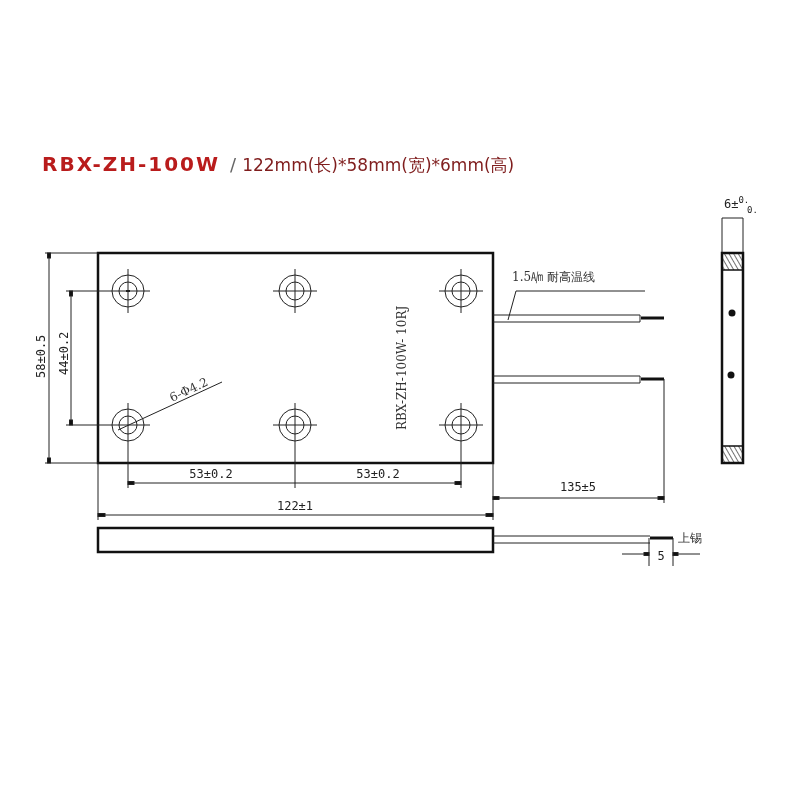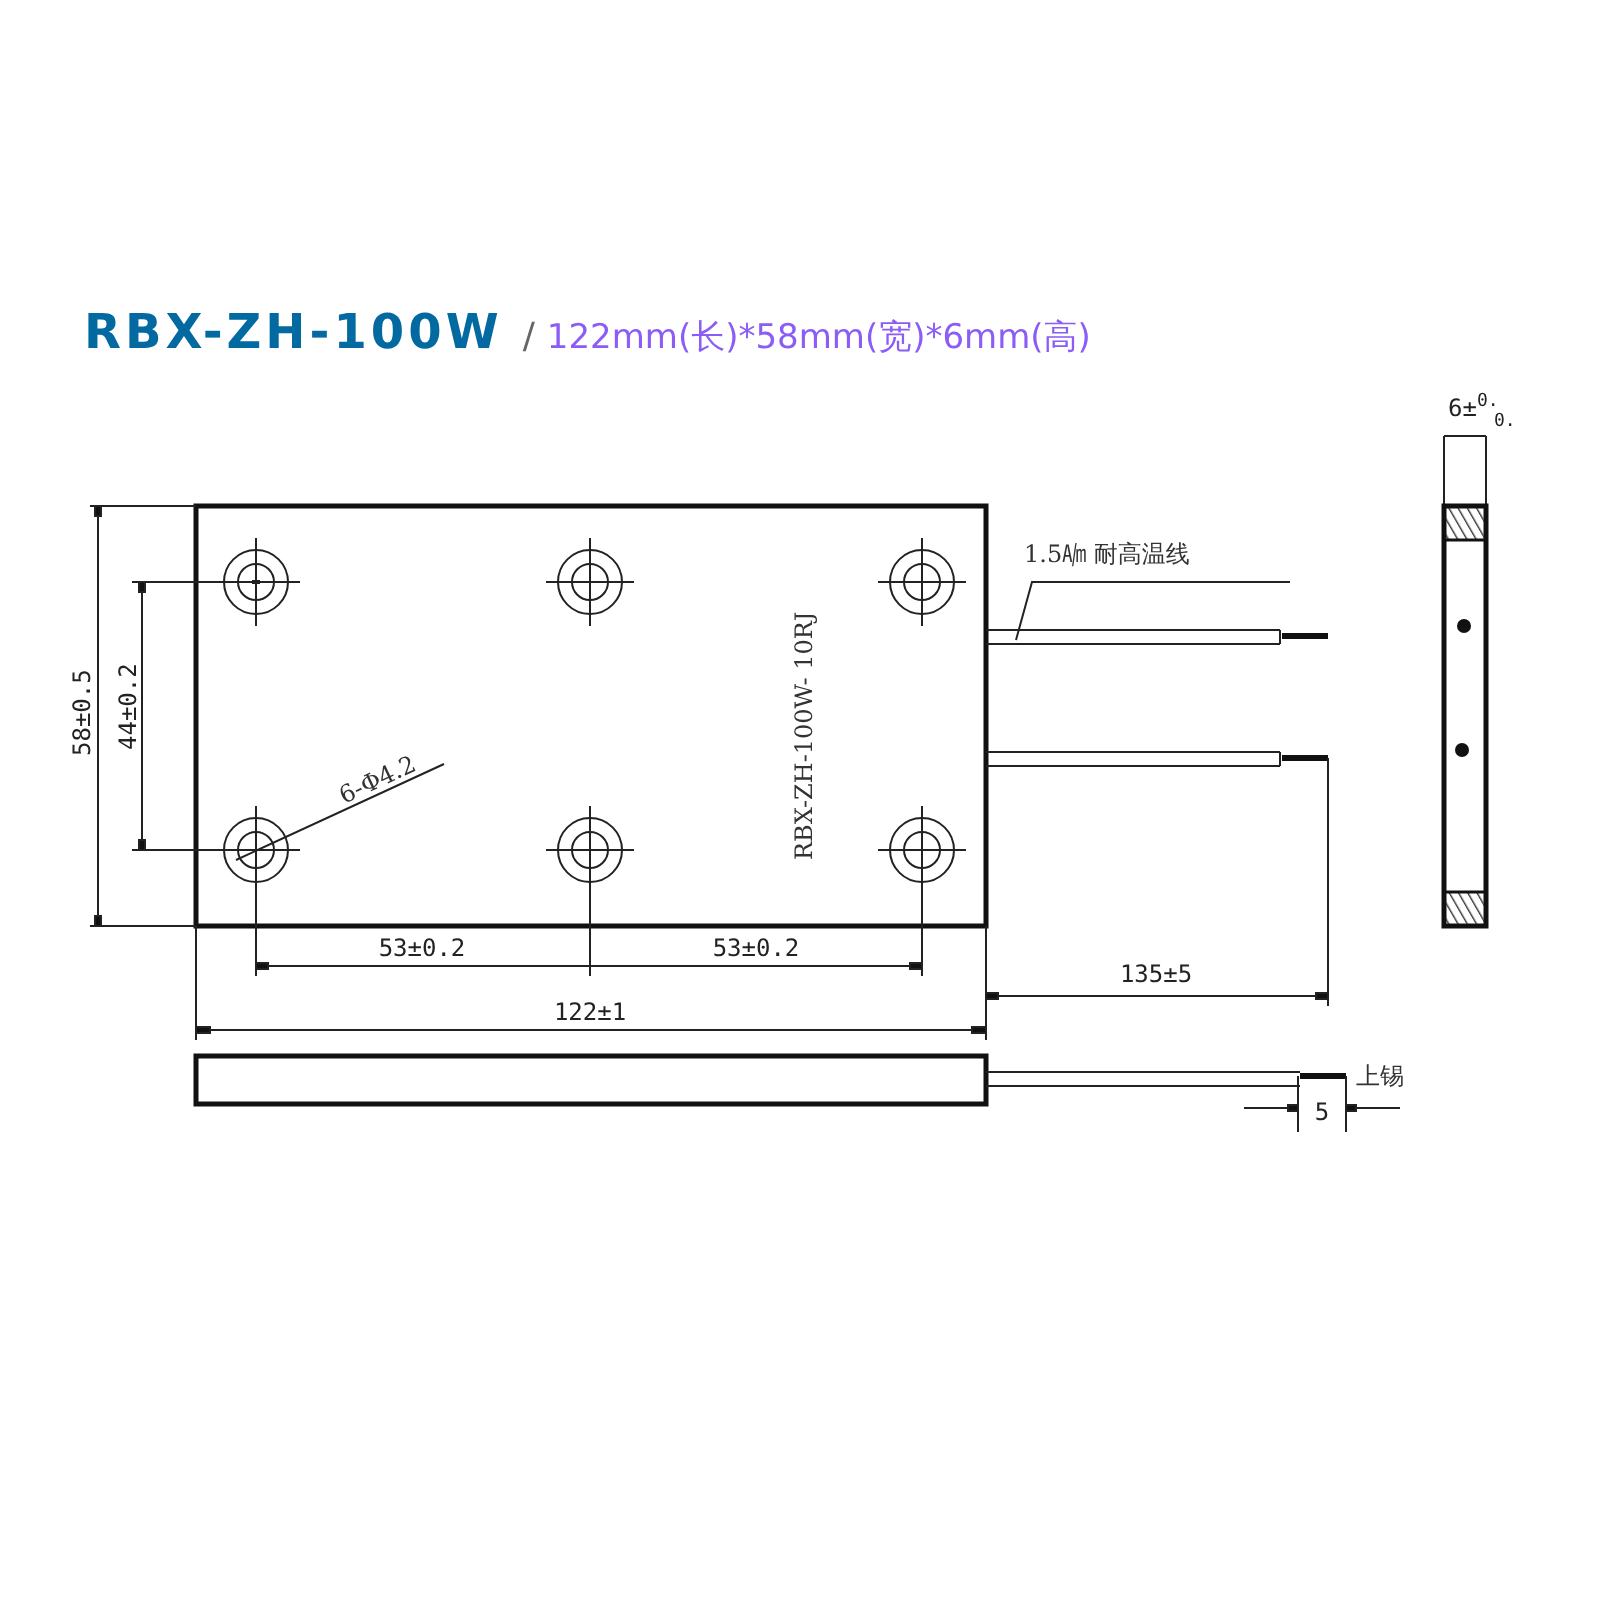--- a/index.html
+++ b/index.html
@@ -1,20 +1,20 @@
 <!DOCTYPE html>
 <html><head>
   <meta charset="utf-8">
   <style>
     html, body { margin: 0; padding: 0; background: #ffffff; }
     body { width: 800px; height: 800px; position: relative; overflow: hidden; font-family: "DejaVu Sans", sans-serif; }
     .title { position: absolute; left: 42px; top: 152px; white-space: nowrap; }
-    .title-model { font-family: "DejaVu Sans", sans-serif; font-weight: bold; font-size: 24px; letter-spacing: 2px; color: #0369a1; }
+    .title-model { font-family: "DejaVu Sans", sans-serif; font-weight: bold; font-size: 20px; letter-spacing: 2px; color: #b91c1c; }
     .title-sep { font-size: 18px; color: #666; margin: 0 6px 0 10px; }
-    .title-dims { font-size: 17px; color: #8b5cf6; }
+    .title-dims { font-size: 17px; color: #7f1d1d; }
     svg { position: absolute; left: 0; top: 0; }
     .dimtext { font-family: "DejaVu Sans Mono", monospace; font-size: 12px; fill: #222; }
     .cadtext { font-family: "DejaVu Serif", serif; font-size: 12px; fill: #333; }
   </style>
 </head>
 <body>
 
 <div class="title">
   <span class="title-model">RBX-ZH-100W</span><span class="title-sep">/</span><span class="title-dims">122mm(长)*58mm(宽)*6mm(高)</span>
 </div>

